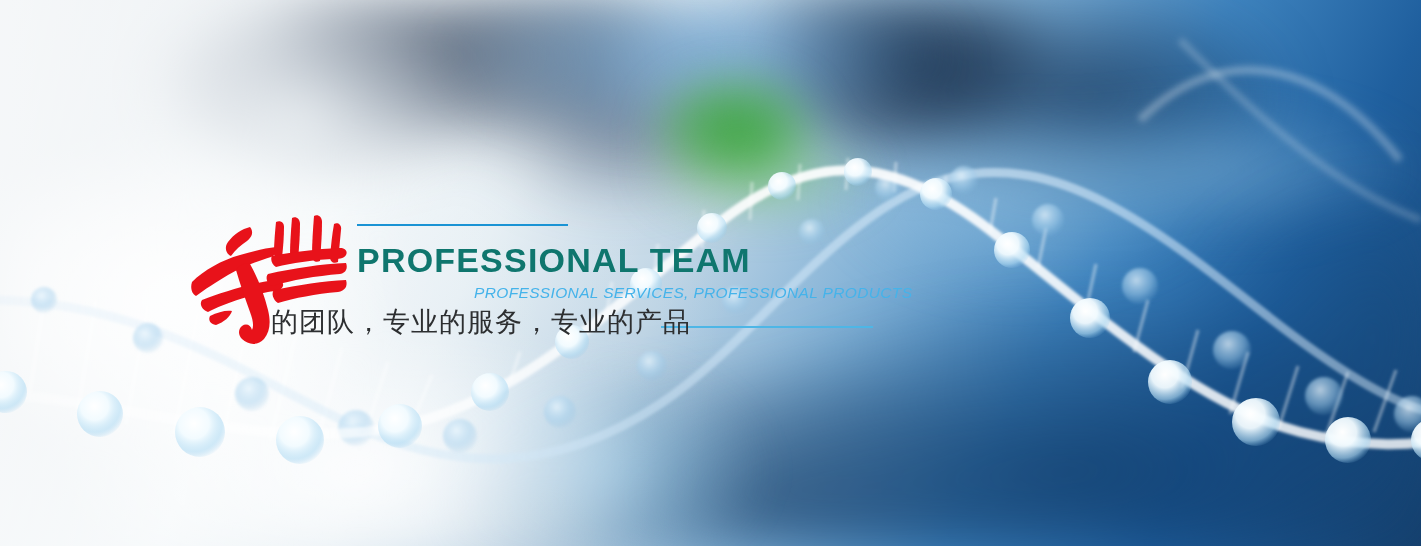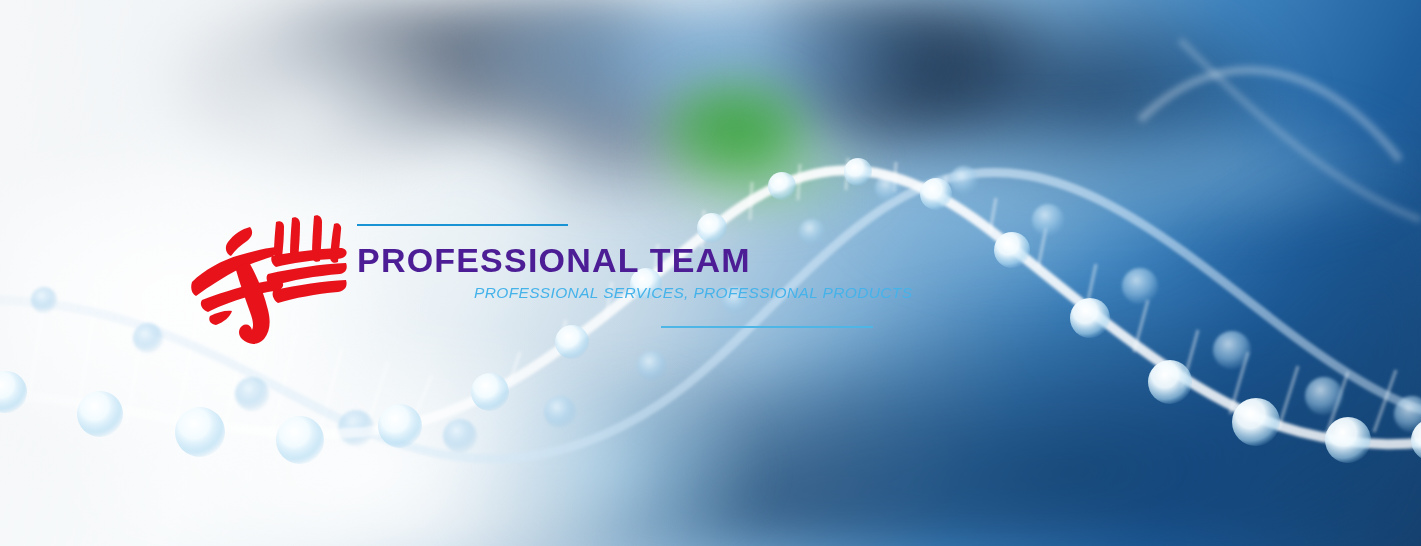--- a/index.html
+++ b/index.html
@@ -160,21 +160,21 @@
     height: 135px;
   }
 
   .title-main {
     position: absolute;
     left: 357px;
     top: 243px;
     font-size: 34px;
     font-weight: bold;
     letter-spacing: 1.2px;
-    color: #4c1d95;
+    color: #0f766e;
     white-space: nowrap;
     line-height: 1;
   }
 
   .title-sub {
     position: absolute;
     left: 474px;
     top: 285px;
     font-size: 15.5px;
     font-weight: normal;
@@ -375,15 +375,16 @@
 
         <path d="M86,78 C110,73 136,69 158,68 C160,74 157,79 150,80
                  C128,82 106,86 90,91 C85,88 83,81 86,78 Z"></path>
       </g>
     </svg>
 
     <div class="title-main">PROFESSIONAL TEAM</div>
 
     <div class="title-sub">PROFESSIONAL SERVICES, PROFESSIONAL PRODUCTS</div>
 
+    <div class="title-cn">的团队，专业的服务，专业的产品</div>
 
   </div>
 </div>
 
 </body></html>

